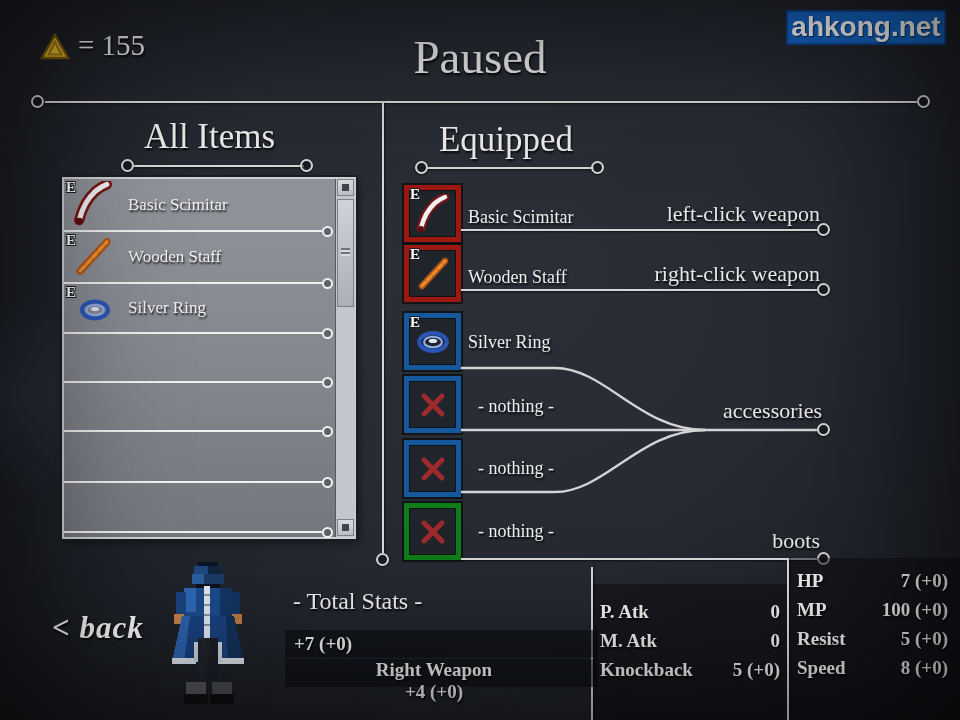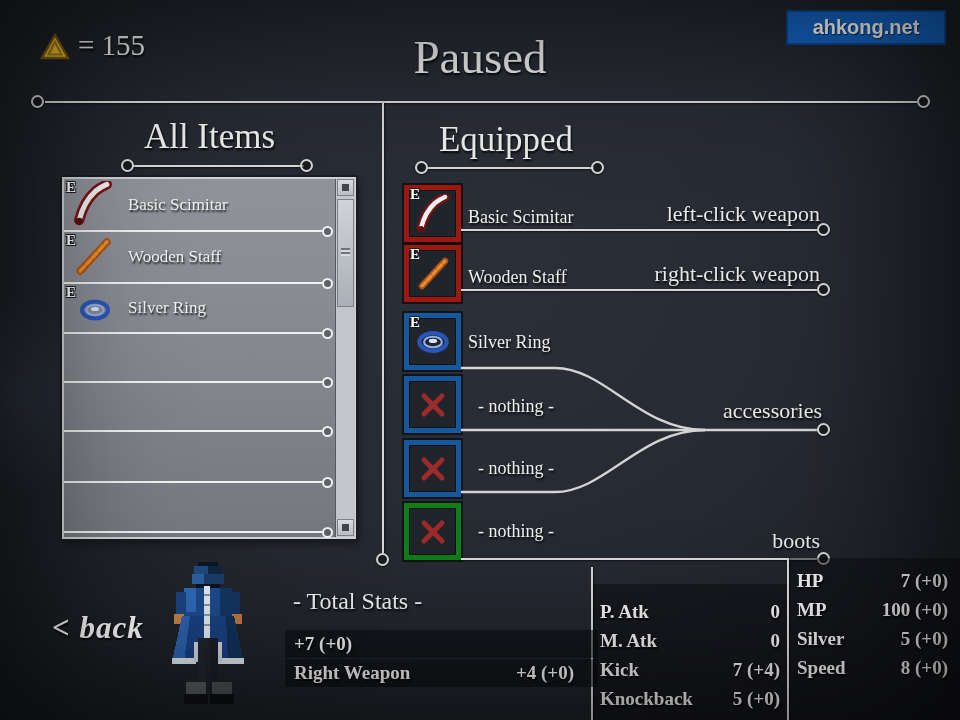--- a/index.html
+++ b/index.html
@@ -56,21 +56,21 @@
   .dark-backing{position:absolute;background:rgba(9,10,13,.5);}
   .tstat-row{position:absolute;left:285px;width:313px;height:28px;background:rgba(8,9,12,.55);
     display:flex;align-items:center;justify-content:space-between;
     padding:0 24px 0 9px;box-sizing:border-box;font-weight:bold;font-size:19px;}
   .stat-col{position:absolute;display:flex;flex-direction:column;}
   .stat-row{display:flex;justify-content:space-between;align-items:center;height:29px;
     font-weight:bold;font-size:19px;}
   
   .watermark{position:absolute;left:786px;top:10px;width:160px;height:35px;
     background:#1565c4;border:2px solid #0d4590;box-sizing:border-box;
-    font-family:"Liberation Sans","DejaVu Sans",sans-serif;font-weight:bold;font-size:20px;
+    font-family:"Liberation Sans","DejaVu Sans",sans-serif;font-weight:bold;font-size:28px;
     color:#fff;text-align:center;line-height:30px;text-shadow:1px 1px 1px rgba(0,0,0,.6);}
   .back-btn{position:absolute;left:52px;top:610px;font-size:31px;font-weight:bold;
     font-style:italic;color:#fbfbfb;cursor:pointer;letter-spacing:1px;}
   svg{display:block;}
 </style>
 </head>
 <body>
 
 <div class="abs" style="left:40px;top:33px;width:30px;height:28px;">
   <svg width="30" height="28" viewBox="0 0 30 28">
@@ -248,55 +248,51 @@
 
 <div class="dark-backing" style="left:593px;top:584px;width:194px;height:136px;"></div>
 <div class="dark-backing" style="left:789px;top:558px;width:171px;height:162px;"></div>
 <div class="vline" style="left:591px;top:567px;height:153px;"></div>
 <div class="vline" style="left:787px;top:558px;height:162px;"></div>
 
 <div class="abs txt" style="left:293px;top:588px;font-size:24px;">- Total Stats -</div>
 <div class="tstat-row txt" style="top:630px;">
   <span>+7 (+0)</span>
 </div>
-<div class="tstat-row txt" style="top:659px;">
+<div class="tstat-row txt" style="top:659px;flex-direction:column;">
   <span>Right Weapon</span>
   <span>+4 (+0)</span>
 </div>
 
 <div class="stat-col txt" style="left:600px;top:597px;width:180px;">
   <div class="stat-row">
     <span>P. Atk</span>
     <span>0</span>
   </div>
   <div class="stat-row">
     <span>M. Atk</span>
     <span>0</span>
   </div>
   <div class="stat-row">
-    <span>Kick</span>
-    <span>7 (+4)</span>
-  </div>
-  <div class="stat-row">
     <span>Knockback</span>
     <span>5 (+0)</span>
   </div>
 </div>
 
 <div class="stat-col txt" style="left:797px;top:566px;width:151px;">
   <div class="stat-row">
     <span>HP</span>
     <span>7 (+0)</span>
   </div>
   <div class="stat-row">
     <span>MP</span>
     <span>100 (+0)</span>
   </div>
   <div class="stat-row">
-    <span>Silver</span>
+    <span>Resist</span>
     <span>5 (+0)</span>
   </div>
   <div class="stat-row">
     <span>Speed</span>
     <span>8 (+0)</span>
   </div>
 </div>
 
 <div class="back-btn txt">&lt; back</div>
 

